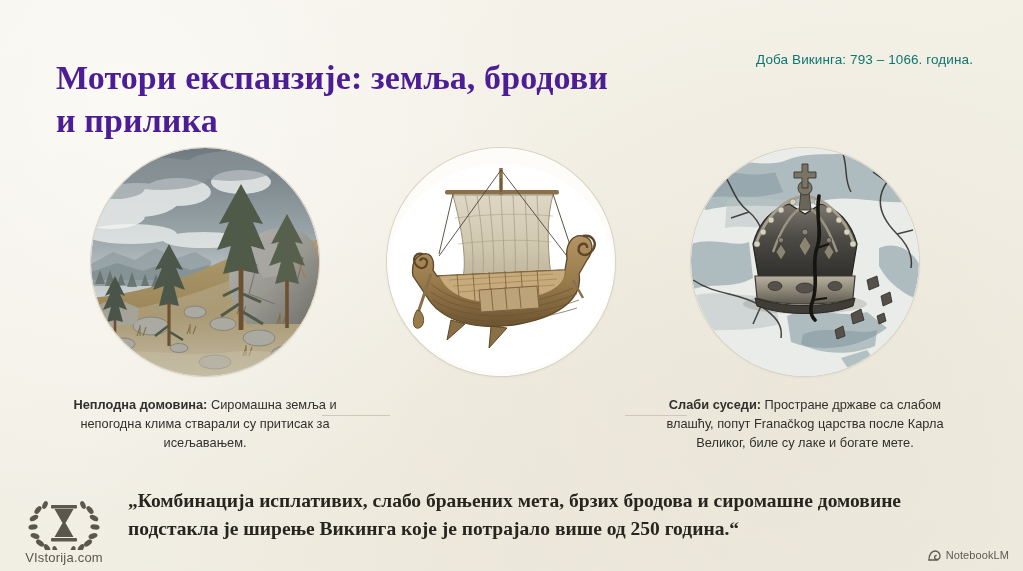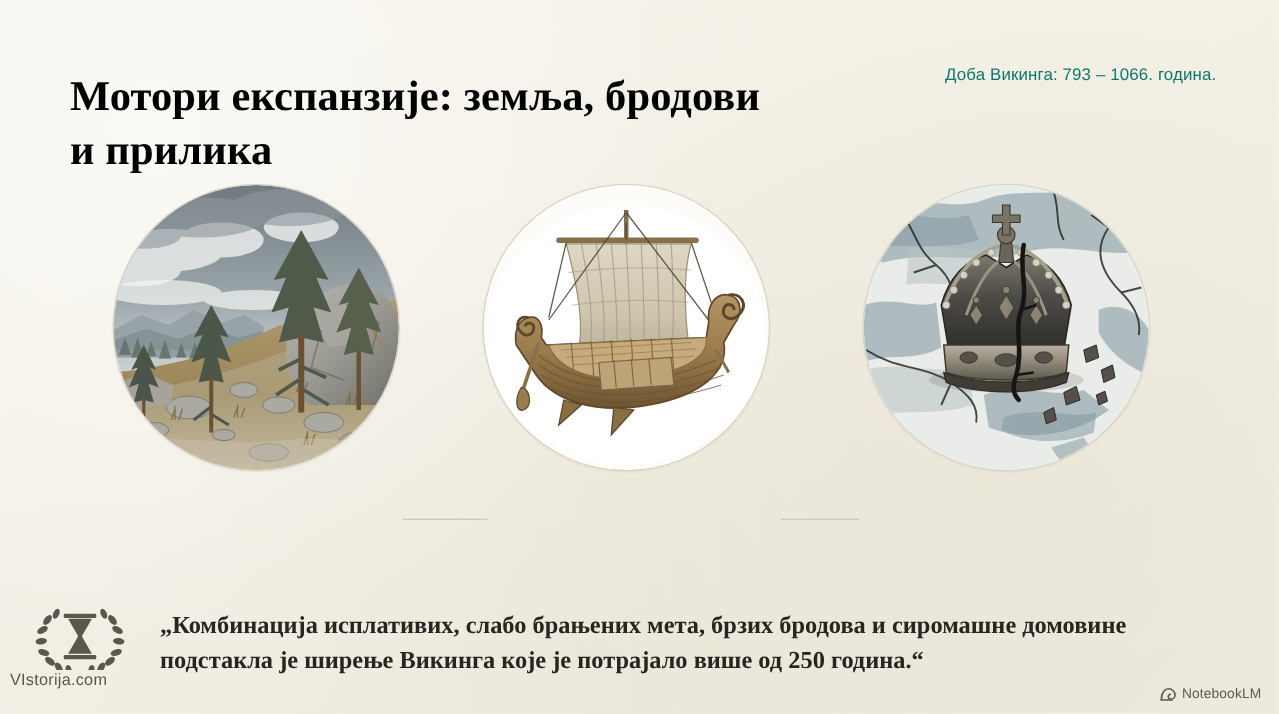--- a/index.html
+++ b/index.html
@@ -30,21 +30,21 @@
   
   .slide-title {
     position: absolute;
     left: 56px;
     top: 33px;
     width: 560px;
     font-family: "Liberation Serif", serif;
     font-size: 34px;
     line-height: 1.28;
     font-weight: 700;
-    color: #000000;
+    color: #4c1d95;
     letter-spacing: 0.1px;
   }
   .era-note {
     position: absolute;
     right: 50px;
     top: 52px;
     font-size: 13.5px;
     color: #0f766e;
     letter-spacing: 0.1px;
     white-space: nowrap;
@@ -110,23 +110,23 @@
     font-size: 19.5px;
     line-height: 1.42;
     color: #26251f;
     font-weight: 600;
   }
 
   
   .site-logo {
     position: absolute;
     left: 8px;
-    bottom: 20px;
+    bottom: 6px;
     width: 112px;
-    text-align: left;
+    text-align: center;
   }
   .site-logo .mark { width: 112px; height: 56px; }
   .site-logo .mark svg { display: block; margin: 0 auto; }
   .site-logo .wordmark {
     font-size: 13px;
     color: #5b574c;
     letter-spacing: 0.2px;
     margin-top: -2px;
   }
 
@@ -260,20 +260,23 @@
             <g transform="translate(24,128)">
               <path d="M0 0 L-10 20 L-5 18 L-12 34 L-4 31 L-8 46 L0 44 L8 46 L4 31 L12 34 L5 18 L10 20 Z" fill="#4a5448"></path>
               <rect x="-1.3" y="43" width="2.6" height="34" fill="#6b5132"></rect>
             </g>
           </g>
 
           <path d="M0 206 C 44 198, 92 210, 140 204 C 180 200, 208 210, 228 206 L228 228 L0 228 Z" fill="#c8c1ab" opacity="0.45"></path>
         </g>
       </svg>
     </div>
+    <p class="caption">
+      <b>Неплодна домовина:</b><span> Сиромашна земља и непогодна клима стварали су притисак за исељавањем.</span>
+    </p>
   </div>
 
   <div class="pillar p2">
     <div class="circle">
       <svg viewBox="0 0 228 228" xmlns="http://www.w3.org/2000/svg">
         <defs>
           <clipPath id="cl2">
               <circle cx="114" cy="114" r="114"></circle>
             </clipPath>
           <linearGradient id="sail2" x1="0" y1="0" x2="0" y2="1">
@@ -468,20 +471,23 @@
           <g fill="#55514a" stroke="#2d2b26" stroke-width="0.8">
             <path d="M176 132 L186 128 L188 138 L178 142 Z"></path>
             <path d="M190 148 L199 144 L201 154 L192 158 Z"></path>
             <path d="M160 166 L170 161 L173 172 L162 176 Z"></path>
             <path d="M144 182 L152 178 L154 188 L146 191 Z"></path>
             <path d="M186 168 L193 165 L195 173 L188 176 Z"></path>
           </g>
         </g>
       </svg>
     </div>
+    <p class="caption">
+      <b>Слаби суседи:</b><span> Простране државе са слабом влашћу, попут Franačkog царства после Карла Великог, биле су лаке и богате мете.</span>
+    </p>
   </div>
 
 </div>
 
 <div class="quote">„Комбинација исплативих, слабо брањених мета, брзих бродова и сиромашне домовине подстакла је ширење Викинга које је потрајало више од 250 година.“</div>
 
 <div class="site-logo">
   <div class="mark">
     <svg width="78" height="54" viewBox="0 0 78 54" xmlns="http://www.w3.org/2000/svg">
       <g fill="#5b574c">

